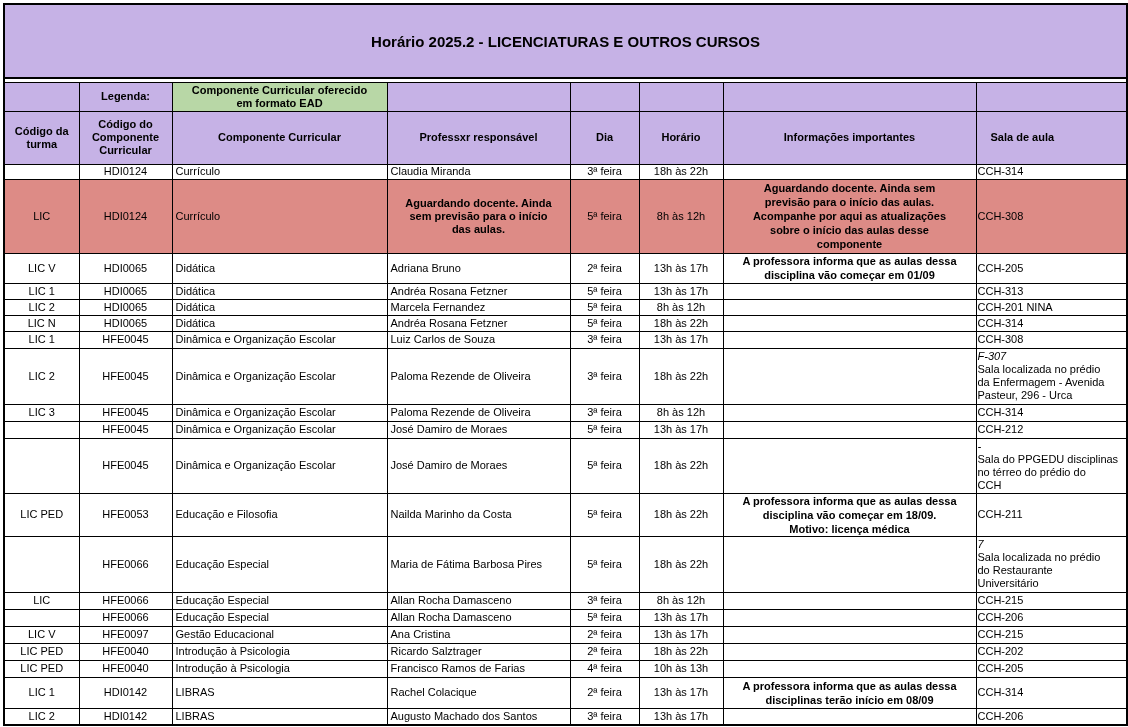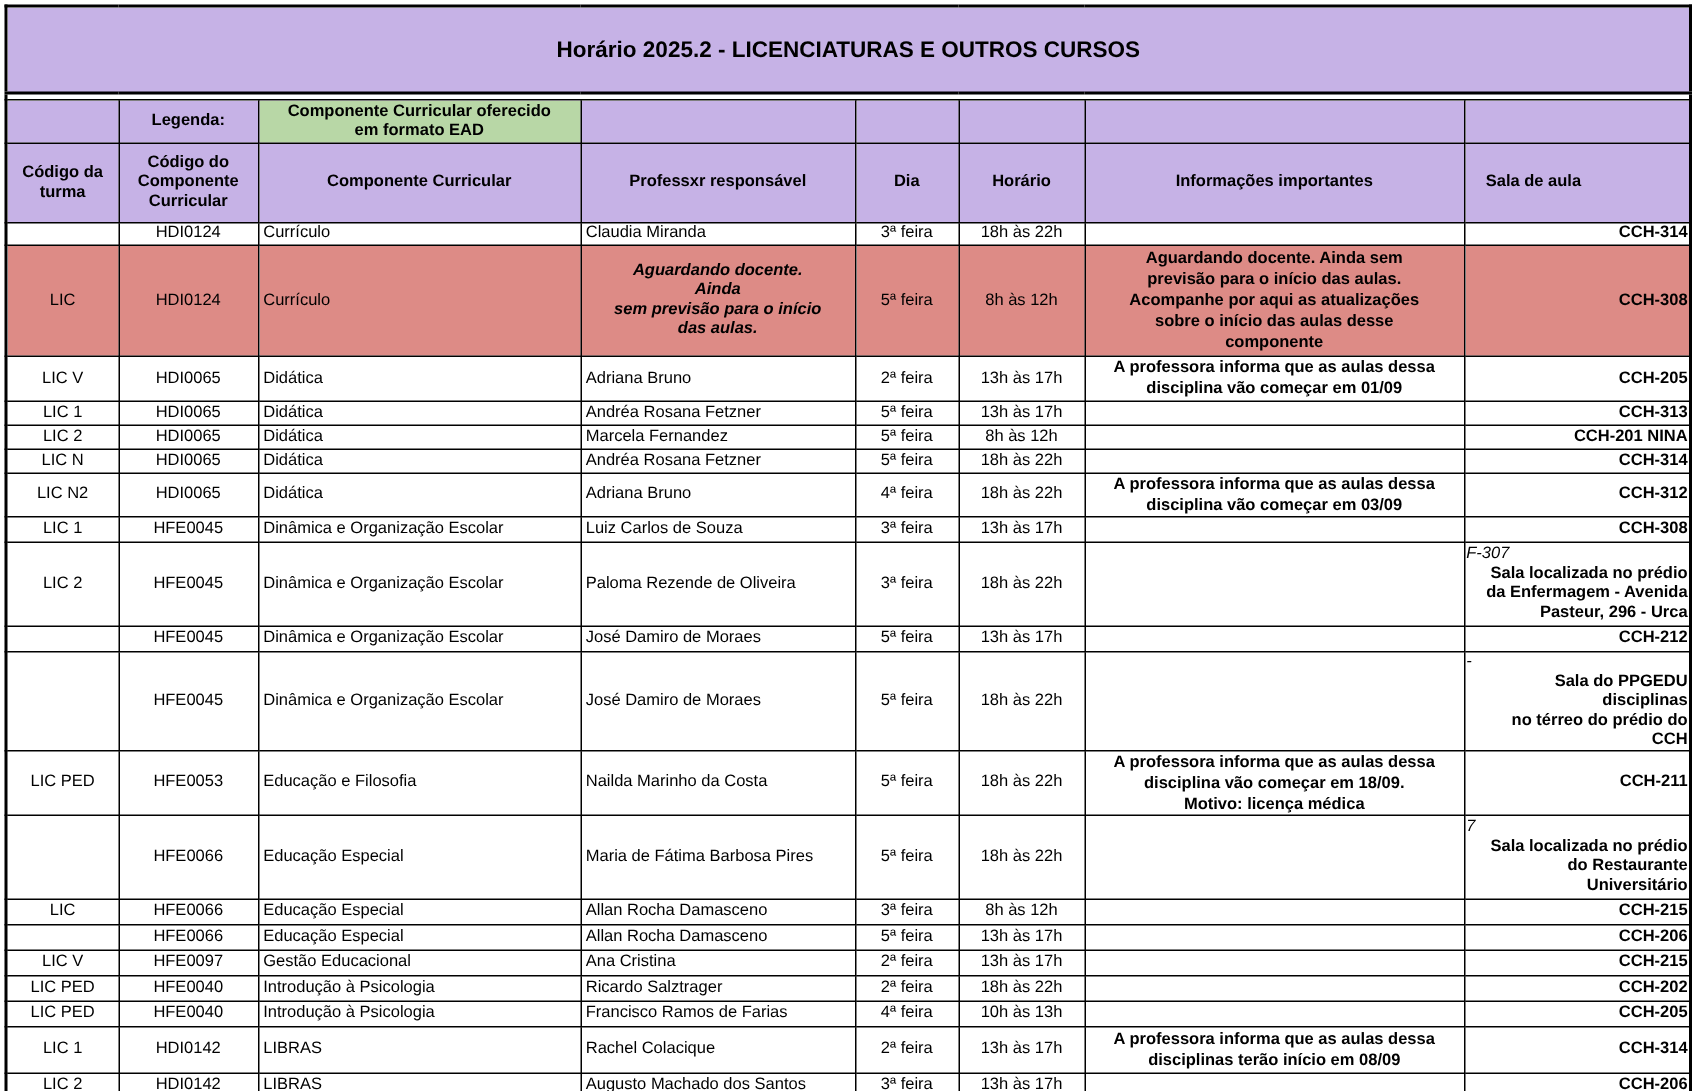--- a/index.html
+++ b/index.html
@@ -48,43 +48,43 @@
     font-weight: bold;
     text-align: center;
   }
   .legend-row td.lg-green { background: var(--green); white-space: pre-line; }
   .head-row td.h-sala { text-align: left; padding-left: 16px; text-indent: -2px; }
   
   td.c-comp, td.c-prof { text-align: left; padding-left: 3px; }
   td.c-info { font-weight: bold; white-space: pre-line; line-height: 14px; padding: 0 1px; }
   td.c-sala { padding: 0 1px; }
   .sala-top { display: block; text-align: left; white-space: pre; font-style: italic; }
-  .sala-main { display: block; text-align: right; white-space: pre-line; font-weight: bold; }
+  .sala-main { display: block; text-align: left; white-space: pre-line; }
   
   tr.hl td { background: var(--red); margin-top: 44px; }
-  tr.hl td.c-prof { font-weight: bold; text-align: center; white-space: pre-line; padding: 0 18px; font-style: italic; }
+  tr.hl td.c-prof { font-weight: bold; text-align: center; white-space: pre-line; padding: 0 1px; }
 </style>
 </head>
 <body>
 
 <div class="sheet">
 <table class="grid">
   <colgroup>
     <col style="width:75px">
         <col style="width:93px">
         <col style="width:215px">
         <col style="width:183px">
     <col style="width:69px">
         <col style="width:84px">
         <col style="width:253px">
         <col style="width:151px">
   </colgroup>
 
   <tbody>
-        <tr class="title-row" style="height:58px">
+        <tr class="title-row" style="height:74px">
     <td colspan="8">Horário 2025.2 - LICENCIATURAS E OUTROS CURSOS</td>
   </tr>
 
   <tr class="gap-row" style="height:4px">
     <td colspan="8"></td>
   </tr>
 
   <tr class="legend-row" style="height:29px">
     <td></td>
     <td>Legenda:</td>
@@ -192,34 +192,20 @@
     <td class="c-prof">Andréa Rosana Fetzner</td>
     <td class="c-dia">5ª feira</td>
     <td class="c-hor">18h às 22h</td>
     <td class="c-info"></td>
     <td class="c-sala">
             <span class="sala-top"></span>
             <span class="sala-main">CCH-314</span>
           </td>
   </tr>
 
-  <tr class="r" style="height:28px">
-    <td class="c-turma">LIC N2</td>
-    <td class="c-cod">HDI0065</td>
-    <td class="c-comp">Didática</td>
-    <td class="c-prof">Adriana Bruno</td>
-    <td class="c-dia">4ª feira</td>
-    <td class="c-hor">18h às 22h</td>
-    <td class="c-info">A professora informa que as aulas dessa
-disciplina vão começar em 03/09</td>
-    <td class="c-sala">
-            <span class="sala-top"></span>
-            <span class="sala-main">CCH-312</span>
-          </td>
-  </tr>
 
   <tr class="r" style="height:17px">
     <td class="c-turma">LIC 1</td>
     <td class="c-cod">HFE0045</td>
     <td class="c-comp">Dinâmica e Organização Escolar</td>
     <td class="c-prof">Luiz Carlos de Souza</td>
     <td class="c-dia">3ª feira</td>
     <td class="c-hor">13h às 17h</td>
     <td class="c-info"></td>
     <td class="c-sala">
@@ -237,20 +223,33 @@
     <td class="c-hor">18h às 22h</td>
     <td class="c-info"></td>
     <td class="c-sala">
             <span class="sala-top">F-307</span>
             <span class="sala-main">Sala localizada no prédio
 da Enfermagem - Avenida
 Pasteur, 296 - Urca</span>
           </td>
   </tr>
 
+  <tr class="r" style="height:17px">
+    <td class="c-turma">LIC 3</td>
+    <td class="c-cod">HFE0045</td>
+    <td class="c-comp">Dinâmica e Organização Escolar</td>
+    <td class="c-prof">Paloma Rezende de Oliveira</td>
+    <td class="c-dia">3ª feira</td>
+    <td class="c-hor">8h às 12h</td>
+    <td class="c-info"></td>
+    <td class="c-sala">
+            <span class="sala-top"></span>
+            <span class="sala-main">CCH-314</span>
+          </td>
+  </tr>
 
   <tr class="r" style="height:17px">
     <td class="c-turma"></td>
     <td class="c-cod">HFE0045</td>
     <td class="c-comp">Dinâmica e Organização Escolar</td>
     <td class="c-prof">José Damiro de Moraes</td>
     <td class="c-dia">5ª feira</td>
     <td class="c-hor">13h às 17h</td>
     <td class="c-info"></td>
     <td class="c-sala">

